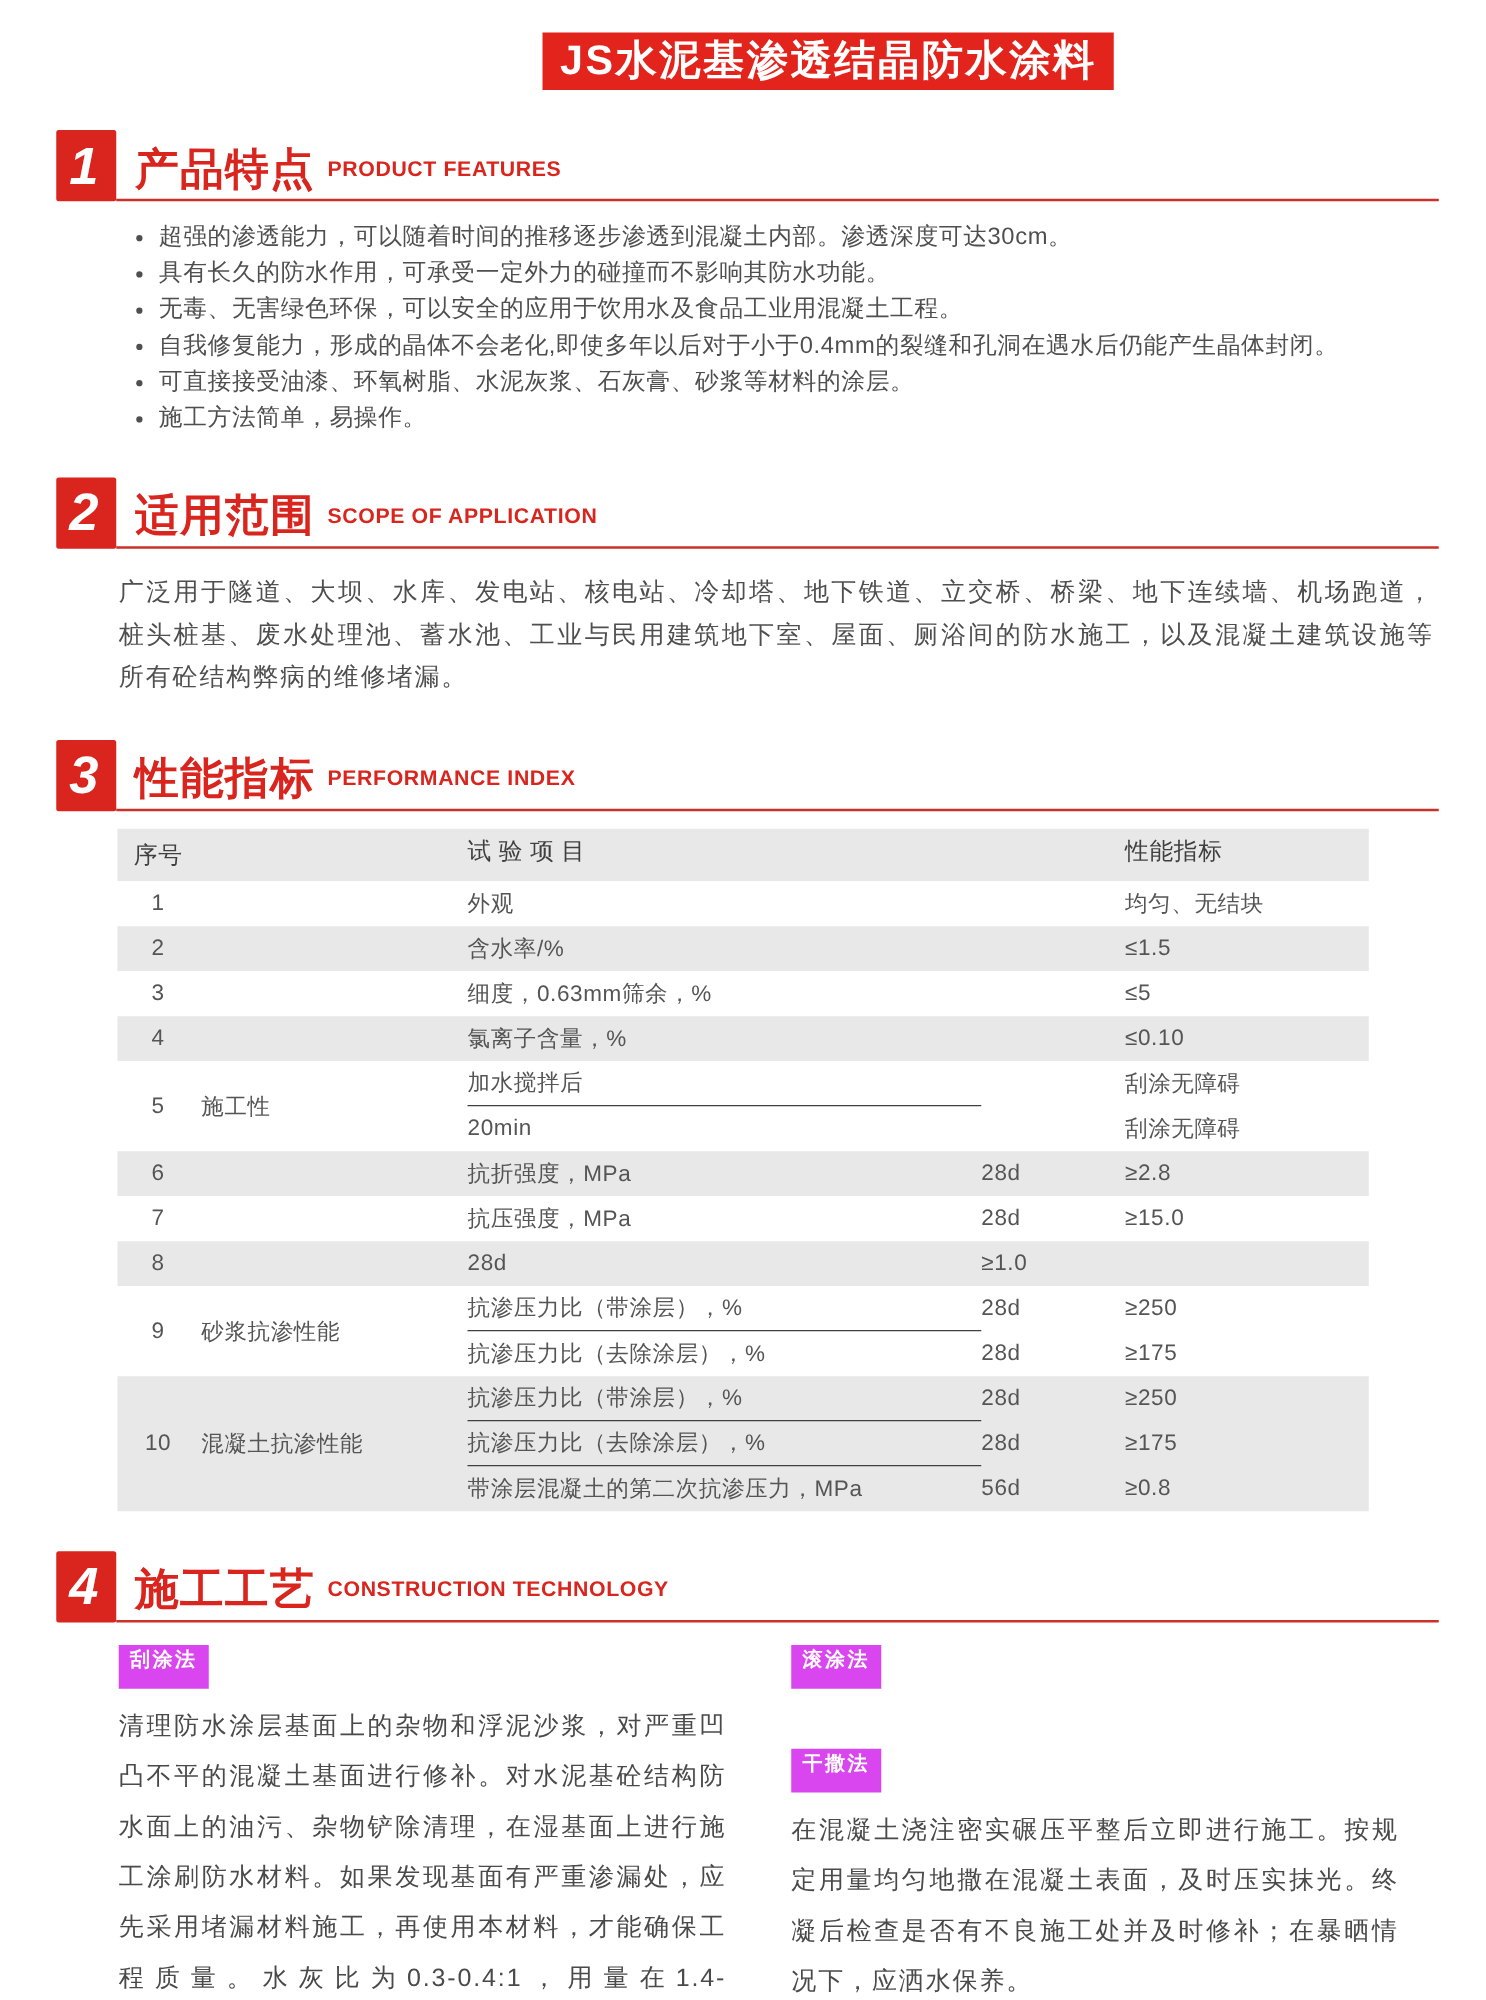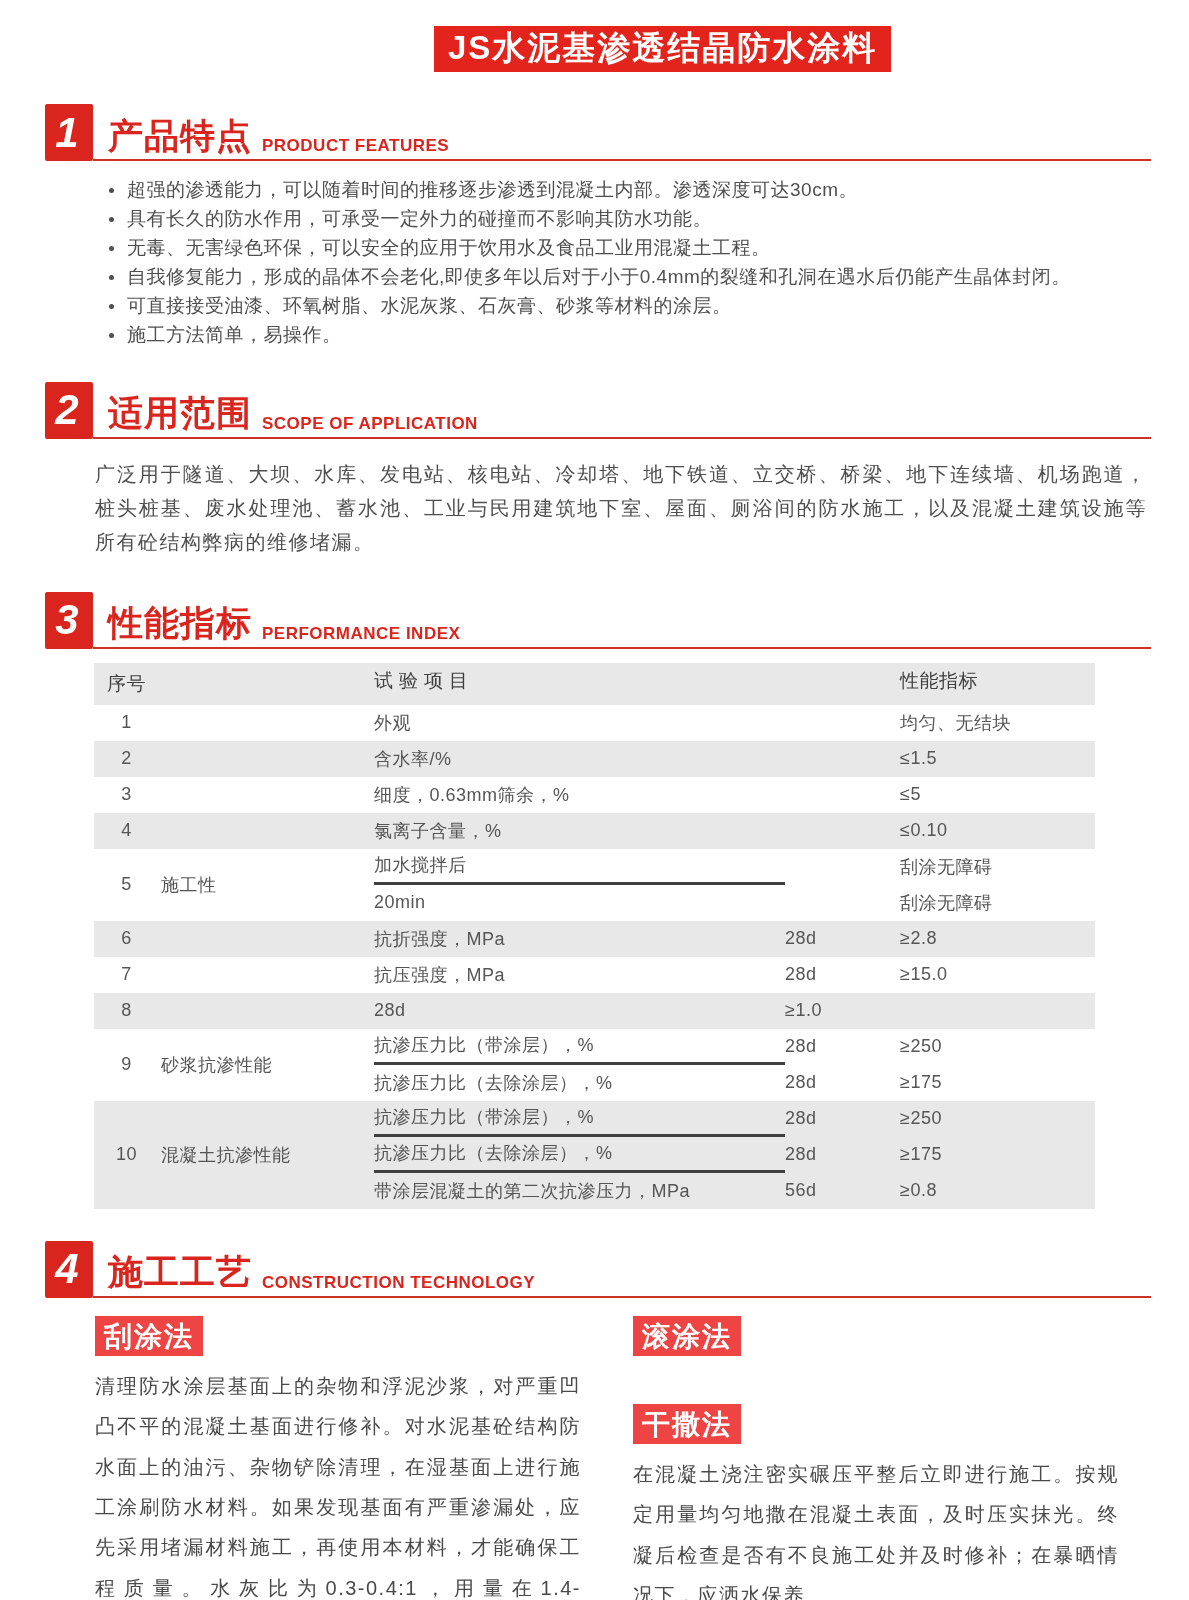--- a/index.html
+++ b/index.html
@@ -30,21 +30,21 @@
     width:48px;height:57px;flex:0 0 48px;
     background:#d9251d;color:#ffffff;
     font-size:42px;font-weight:bold;font-style:italic;
     display:flex;align-items:center;justify-content:center;
     padding-right:4px;box-sizing:border-box;
     border-radius:2px;
   }
   .sec-right{
     flex:1;
     border-bottom:2px solid #cb3128;
-    display:flex;align-items:flex-end;
+    display:flex;align-items:center;
     padding:0 0 3px 15px;
     min-height:46px;
     box-sizing:border-box;
   }
   .sec-cn{font-size:35px;font-weight:bold;color:#d9251d;letter-spacing:1px;line-height:1.15;}
   .sec-en{font-size:17px;font-weight:bold;color:#d9251d;margin-left:10px;letter-spacing:0.5px;}
 
   
   .features{list-style:none;margin:15px 40px 0 105px;padding:0;}
   .features li{
@@ -67,35 +67,35 @@
   .perf-table{margin:14px 94px 0 94px;}
   .trow{display:grid;grid-template-columns:65px 215px 1fr;}
   .trow.gray{background:#e8e8e8;}
   .trow.white{background:#ffffff;}
   .cell{display:flex;align-items:center;font-size:18px;color:#555555;letter-spacing:0.5px;}
   .cell.seq{justify-content:center;}
   .cell.cat{padding-left:2px;}
   .subs{display:flex;flex-direction:column;text-align:right;}
   .sub{display:grid;grid-template-columns:1fr 115px 195px;min-height:36px;}
   .sub .cell{height:100%;box-sizing:border-box;}
-  .sub:not(:last-child) .item{border-bottom:3px solid #404040;}
+  .sub:not(:last-child) .item{border-bottom:1px solid #404040;}
   .trow.header .cell{font-weight:normal;color:#3f3f3f;font-size:19px;}
   .trow.header{min-height:42px;}
   .trow.header .item{letter-spacing:6px;}
   .cell.item{padding-right:20px;}
 
   
   .construction{
     margin:18px 70px 0 95px;
     display:grid;grid-template-columns:1fr 1fr;column-gap:52px;
   }
   .badge{
-    display:inline-block;background:#ef4444;color:#ffffff;
-    font-size:28px;font-weight:bold;
-    padding:2px 9px 0 9px;letter-spacing:2px;
+    display:inline-block;background:#d946ef;color:#ffffff;
+    font-size:16px;font-weight:bold;
+    padding:2px 9px 12px 9px;letter-spacing:2px;
   }
   .method-text{
     margin:10px 0 0 0;
     font-size:20px;line-height:2.02;color:#4a4a4a;
     text-align:justify;letter-spacing:1.5px;
   }
   .badge-spacer{margin-top:48px;}
 </style>
 </head>
 <body>

